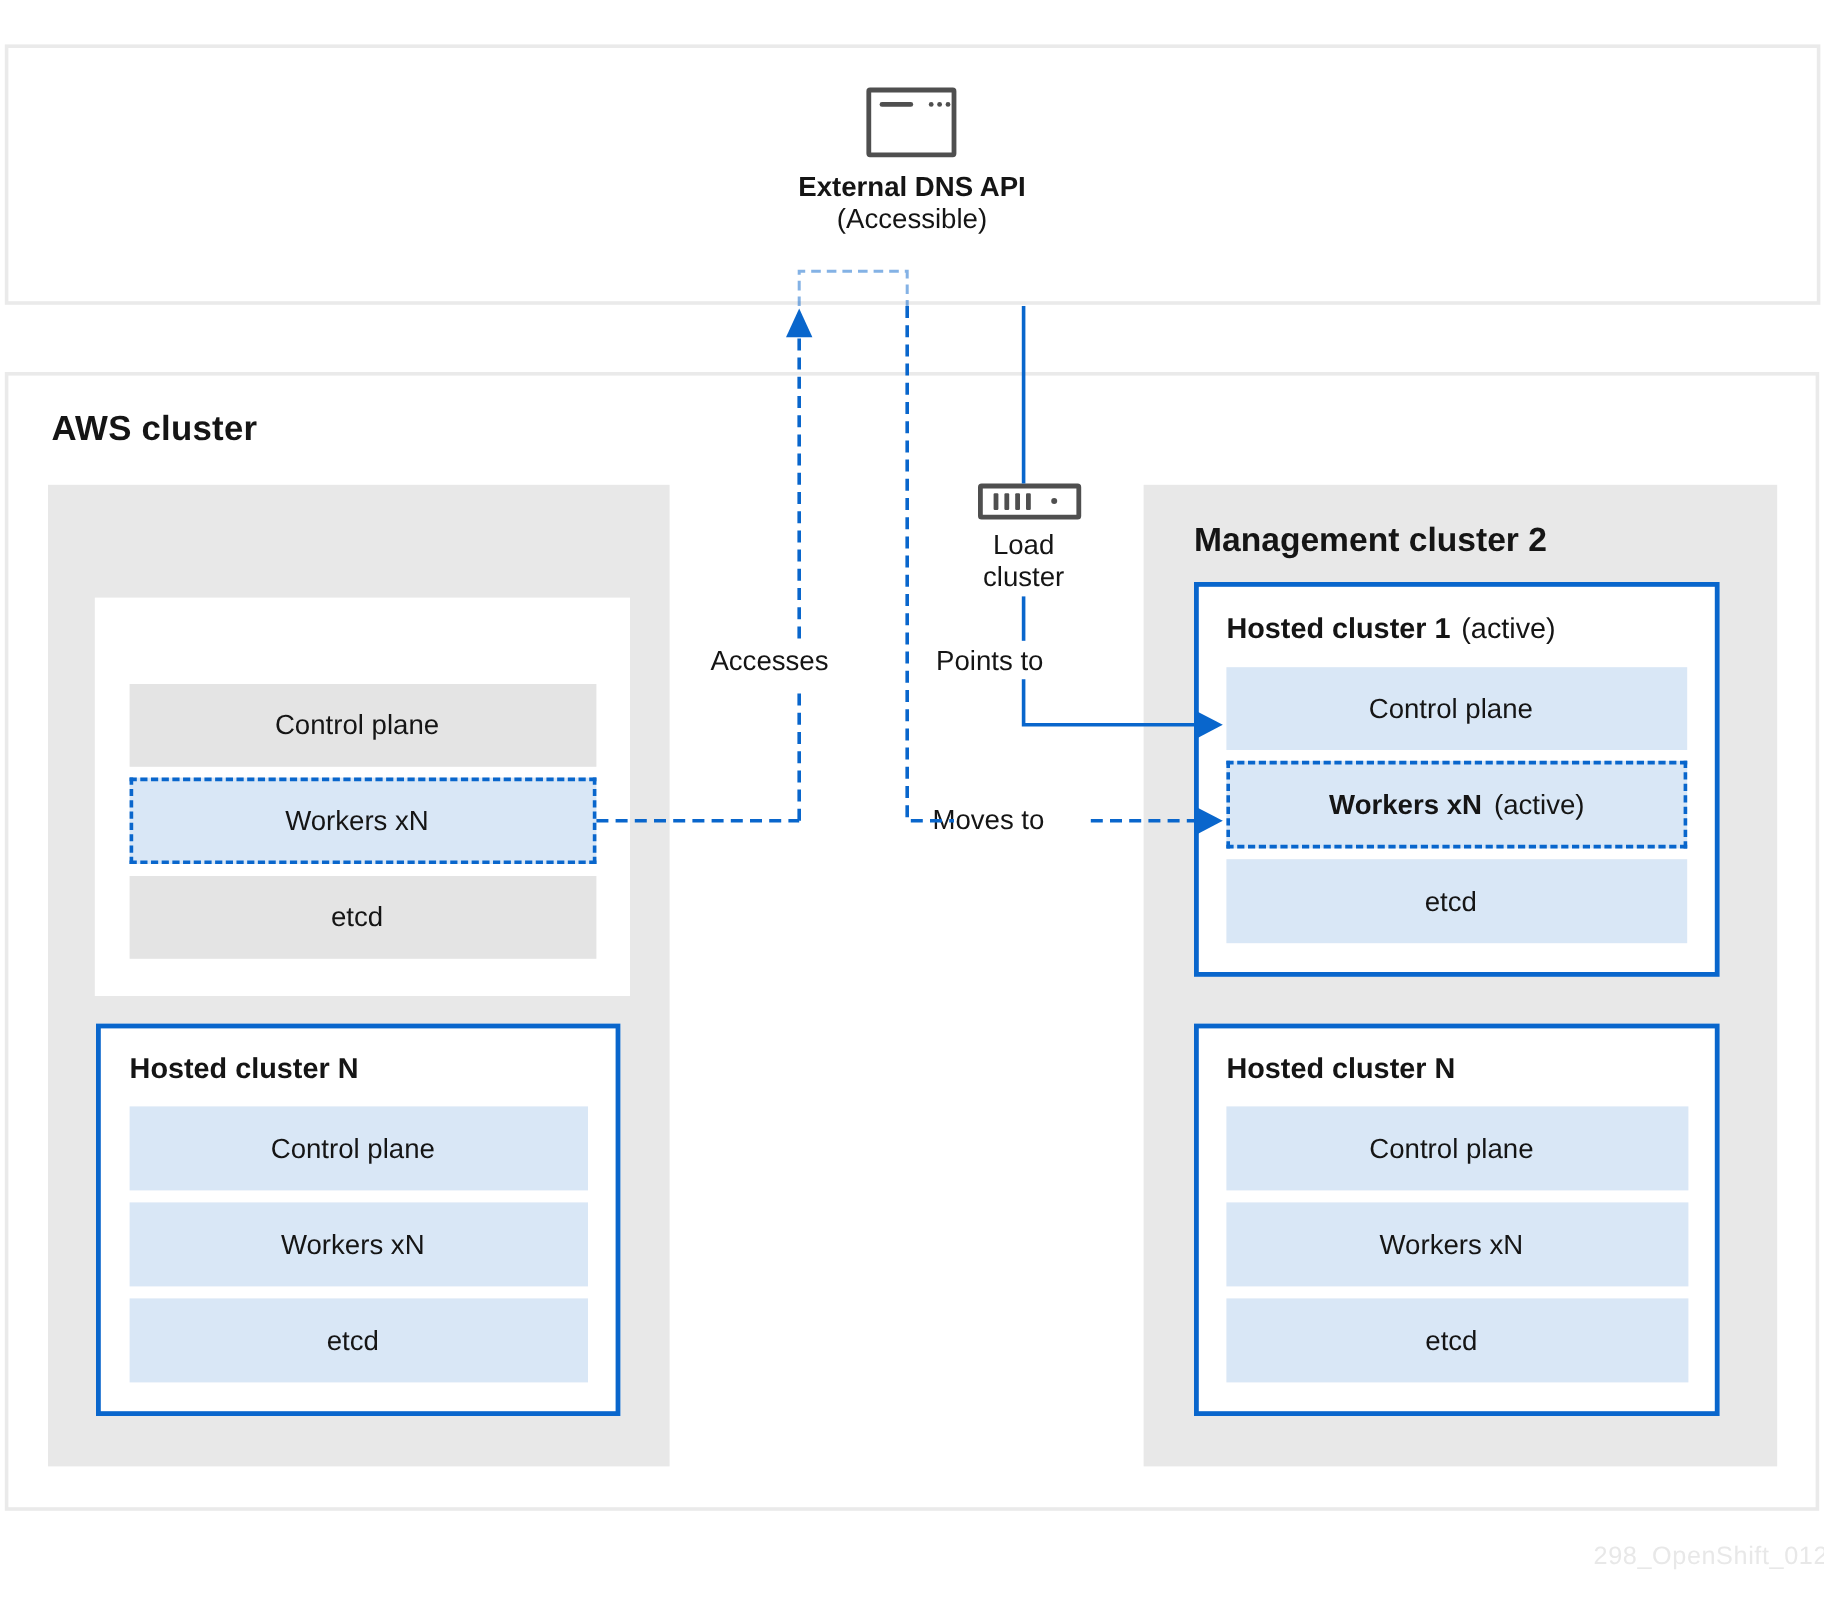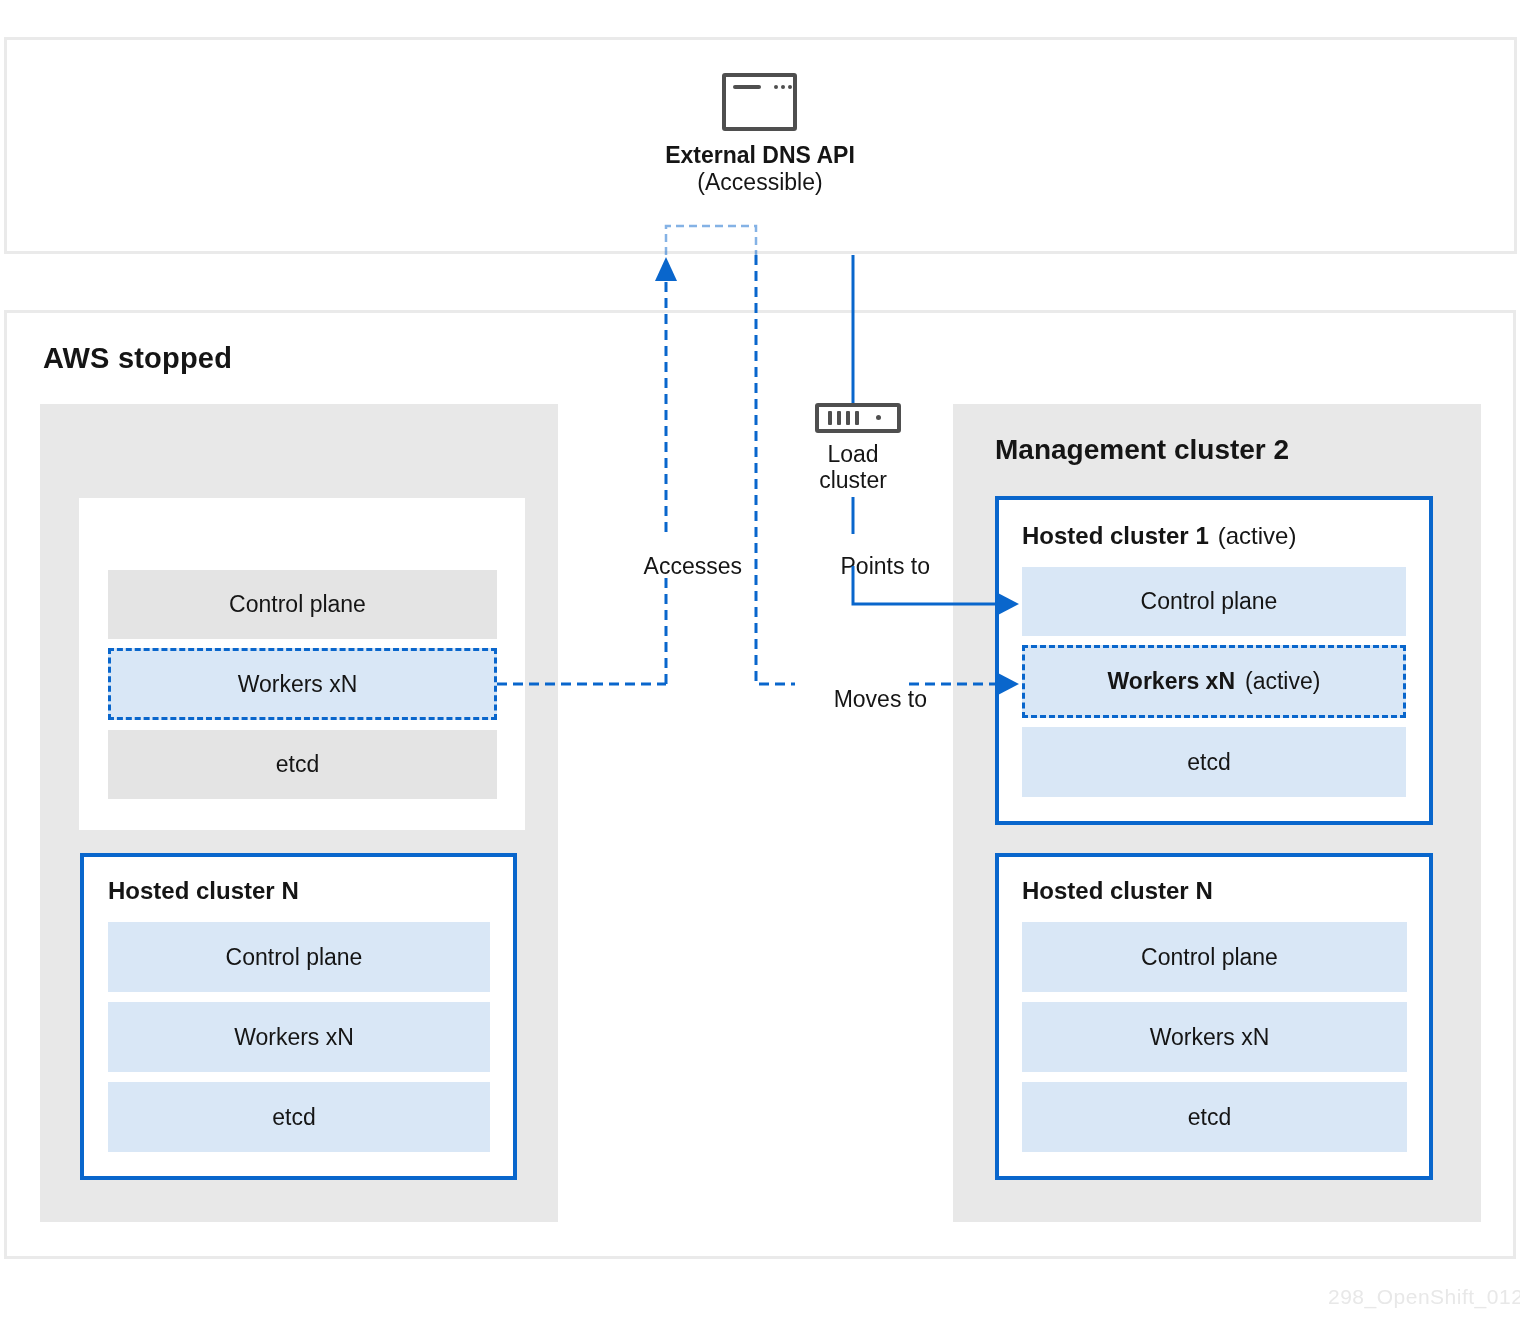--- a/index.html
+++ b/index.html
@@ -36,21 +36,21 @@
   .dns-icon .dot{position:absolute;top:8px;width:4px;height:4px;border-radius:50%;background:#4F4F4F;}
   .dns-label{left:600px;top:142px;width:320px;text-align:center;line-height:27px;font-size:23px;}
   .dns-label .t1{font-weight:700;}
   
   .lb-icon{left:815px;top:403px;width:86px;height:30px;border:4px solid #4F4F4F;border-radius:3px;box-sizing:border-box;background:#fff;}
   .lb-icon .vbar{position:absolute;top:4px;width:4px;height:14px;background:#4F4F4F;border-radius:1px;}
   .lb-icon .dot{position:absolute;top:8px;width:5px;height:5px;border-radius:50%;background:#4F4F4F;}
   .lb-label{left:763px;top:441px;width:180px;text-align:center;font-size:23px;line-height:26px;}
   .lb-label span{display:inline-block;width:110px;}
   
-  .conn-label{position:absolute;width:150px;text-align:right;font-size:23px;background:transparent;margin-top:16px;}
+  .conn-label{position:absolute;width:150px;text-align:left;font-size:23px;background:transparent;}
   
   .watermark{left:1328px;top:1285px;width:190px;text-align:right;font-size:21px;color:#E8E8E8;letter-spacing:.5px;}
   
   #overlay{position:absolute;left:0;top:0;width:1520px;height:1343px;pointer-events:none;}
 </style>
 </head>
 <body>
 
 <div id="canvas">
 
@@ -61,21 +61,21 @@
       <div class="dot" style="left:55px;"></div>
       <div class="dot" style="left:62px;"></div>
     </div>
     <div class="abs dns-label" style="left:593px;top:102px;">
       <div class="t1">External DNS API</div>
       <div class="t2">(Accessible)</div>
     </div>
   </div>
 
   <div class="zone aws">
-    <div class="aws-title">AWS stopped</div>
+    <div class="aws-title">AWS cluster</div>
   </div>
 
   <div class="mgmt" style="left:40px;top:404px;width:518px;height:818px;">
 
     <div class="hosted" style="left:39px;top:94px;width:446px;height:332px;">
       <div class="row gray" style="left:29px;top:72px;width:389px;height:69px;">
         <span class="main">Control plane</span>
           <span class="sfx"></span>
       </div>
       <div class="row dashed" style="left:29px;top:150px;width:389px;height:72px;">
@@ -103,21 +103,21 @@
       <div class="row blue" style="left:24px;top:225px;width:382px;height:70px;">
         <span class="main">etcd</span>
           <span class="sfx"></span>
       </div>
     </div>
   </div>
 
   <div class="mgmt" style="left:953px;top:404px;width:528px;height:818px;">
     <div class="mgmt-title">Management cluster 2</div>
 
-    <div class="hosted bordered" style="left:42px;top:92px;width:438px;height:329px;padding-left:41px;">
+    <div class="hosted bordered" style="left:42px;top:81px;width:438px;height:329px;padding-left:41px;">
       <div class="hc-title" style="left:23px;top:22px;">
         <span class="nm">Hosted cluster 1</span><span class="st">(active)</span>
       </div>
       <div class="row blue" style="left:23px;top:67px;width:384px;height:69px;">
         <span class="main">Control plane</span>
           <span class="sfx"></span>
       </div>
       <div class="row dashed emph" style="left:23px;top:145px;width:384px;height:73px;">
         <span class="main">Workers xN</span>
           <span class="sfx">(active)</span>

